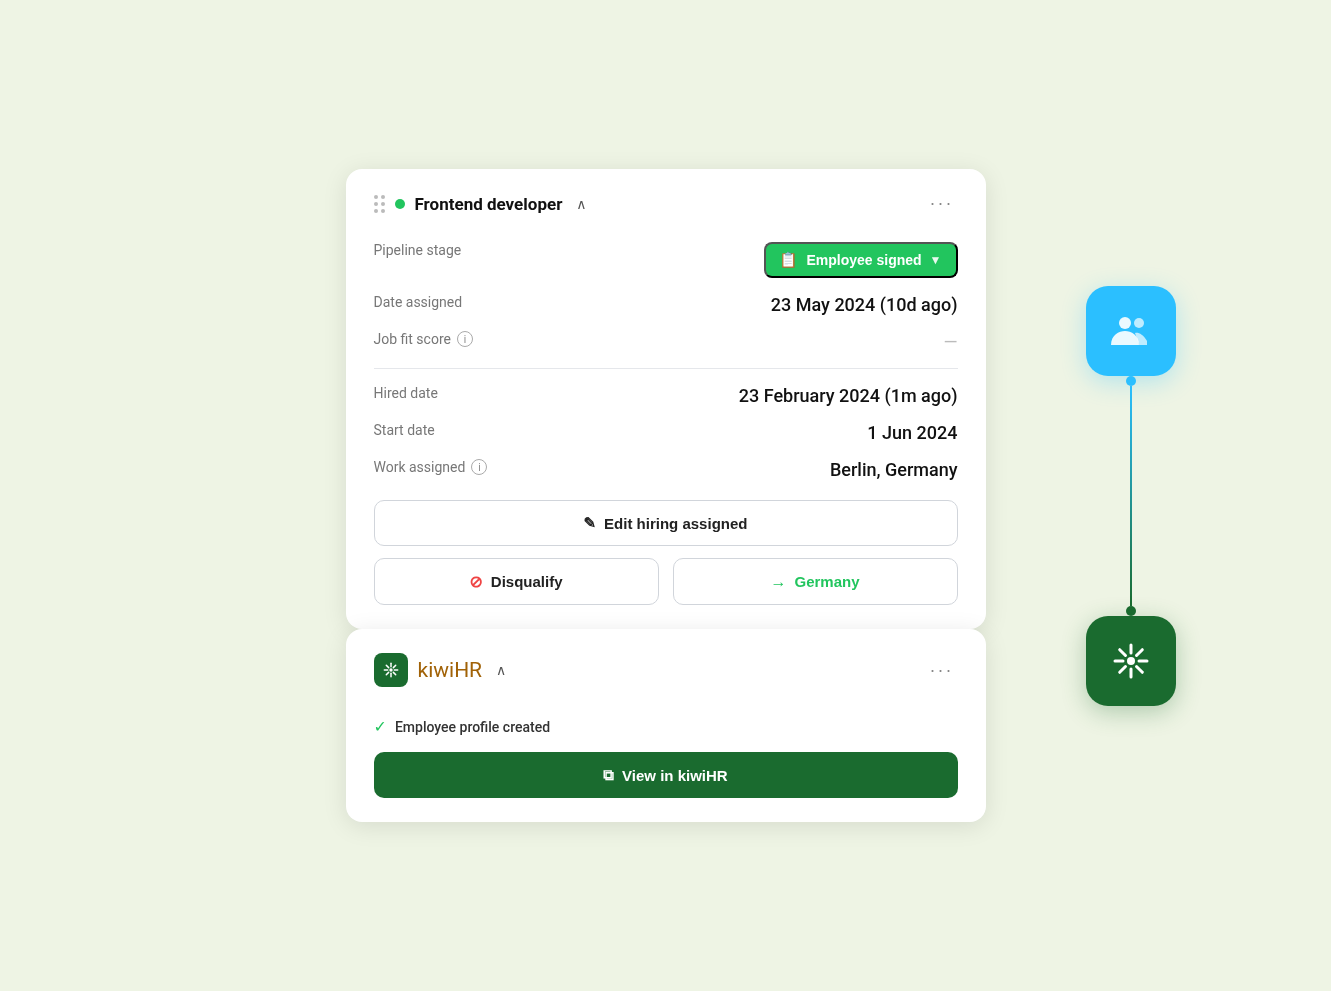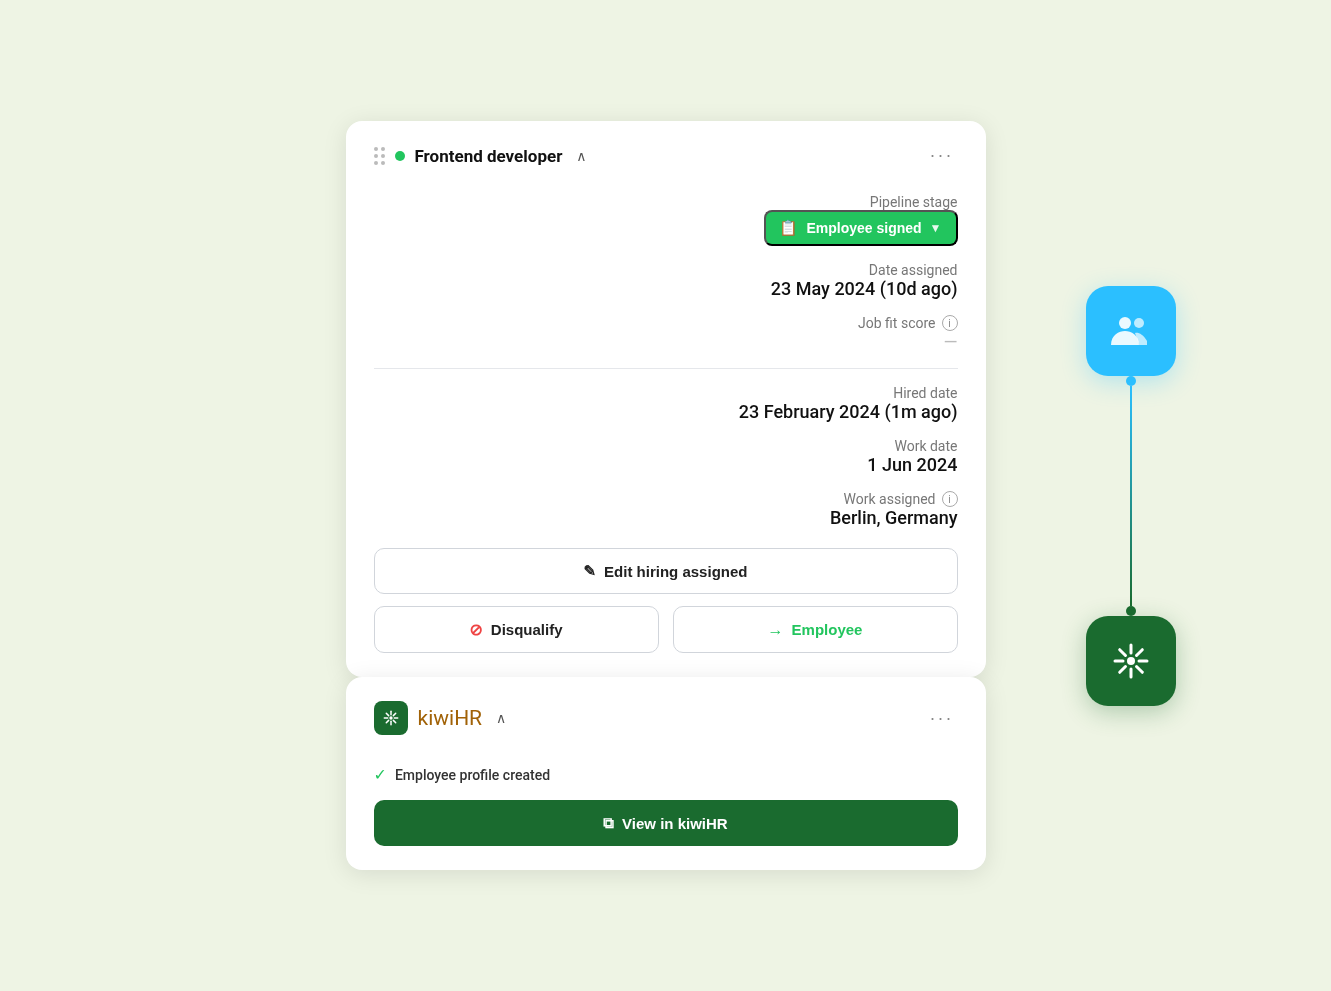--- a/index.html
+++ b/index.html
@@ -80,24 +80,23 @@
       border: none;
       cursor: pointer;
       color: #888;
       font-size: 18px;
       letter-spacing: 2px;
       padding: 0 4px;
     }
     
     .info-row {
       display: flex;
-      align-items: flex-end;
+      align-items: flex-start;
       justify-content: space-between;
       padding: 8px 0;
-      flex-direction: column;
     }
     .info-label {
       font-size: 14px;
       color: #777;
       display: flex;
       align-items: center;
       gap: 6px;
     }
     .info-value {
       font-size: 18px;
@@ -363,21 +362,21 @@
       </div>
 
       <hr class="divider">
 
       <div class="info-row">
         <span class="info-label">Hired date</span>
         <span class="info-value">23 February 2024 (1m ago)</span>
       </div>
 
       <div class="info-row">
-        <span class="info-label">Work date</span>
+        <span class="info-label">Start date</span>
         <span class="info-value">1 Jun 2024</span>
       </div>
 
       <div class="info-row">
         <span class="info-label">
           <span>Work assigned</span>
           <span class="info-icon" title="Info">i</span>
         </span>
         <span class="info-value">Berlin, Germany</span>
       </div>
@@ -387,21 +386,21 @@
         <span>Edit hiring assigned</span>
       </button>
 
       <div class="btn-row">
         <button class="btn-disqualify">
           <span class="disqualify-icon">⊘</span>
           <span>Disqualify</span>
         </button>
         <button class="btn-proceed">
           <span class="proceed-icon">→</span>
-          <span>Employee</span>
+          <span>Germany</span>
         </button>
       </div>
     </div>
 
     <div class="card">
       <div class="card-header">
         <div class="card-header-left">
           <div class="kiwi-logo">
             <svg viewBox="0 0 24 24" fill="none" xmlns="http://www.w3.org/2000/svg">
 

